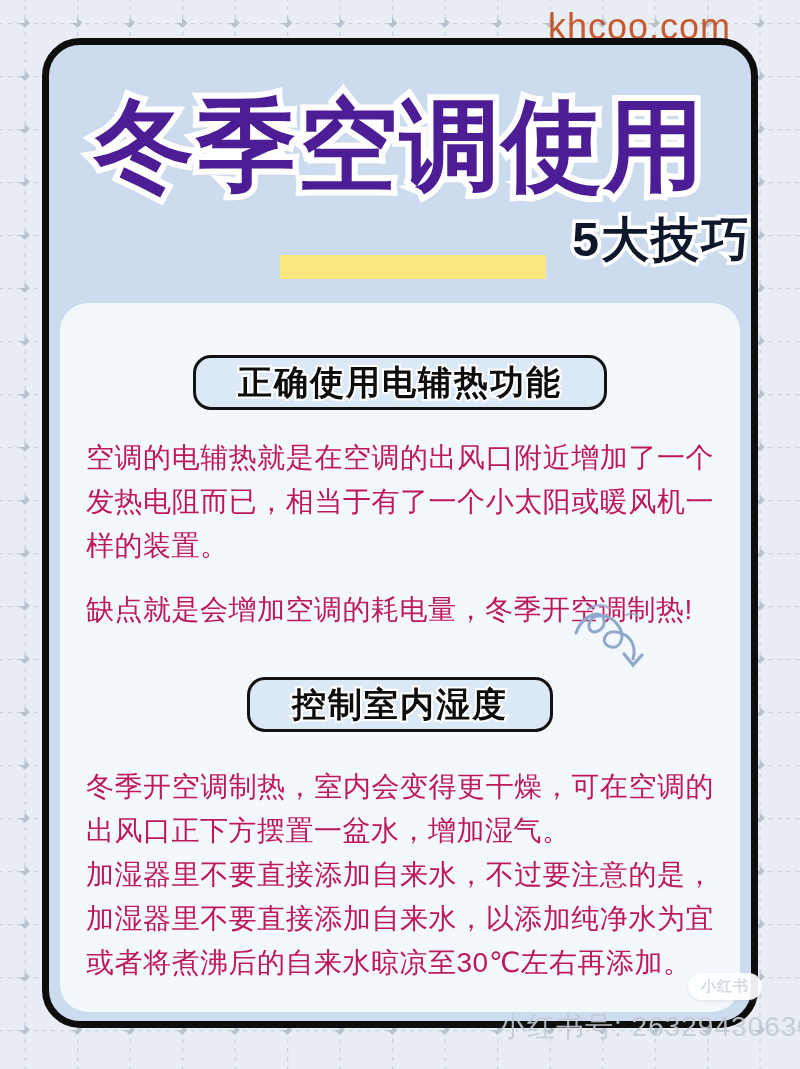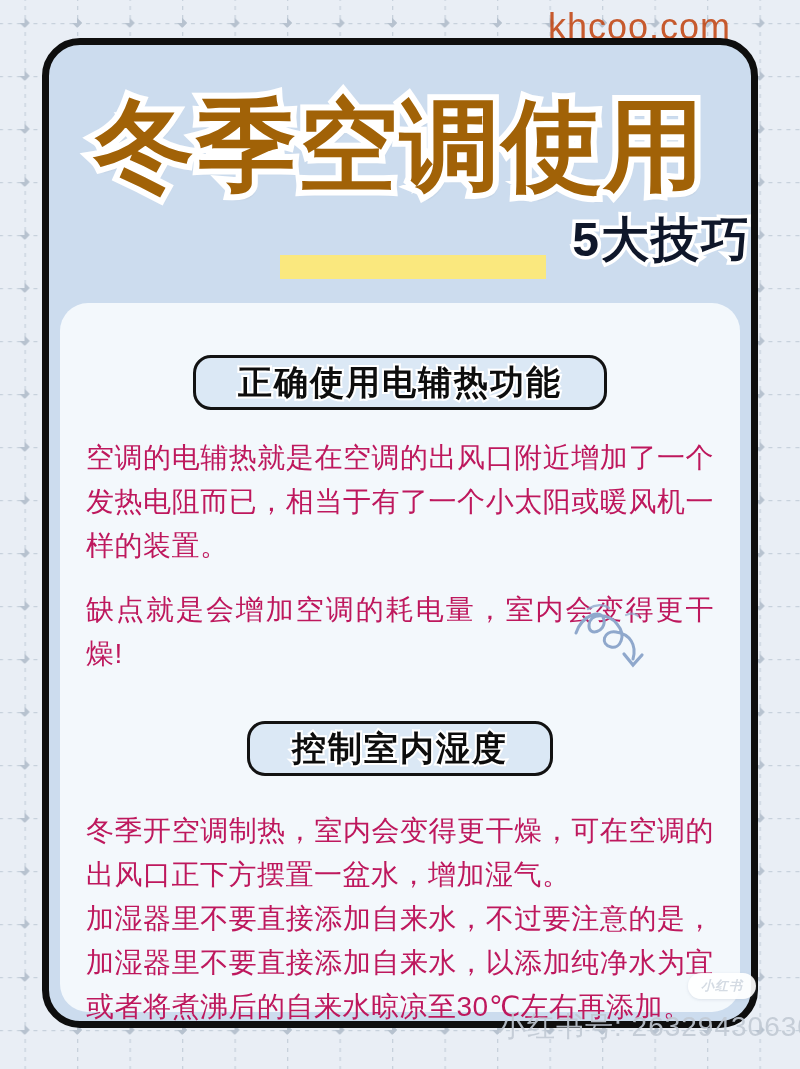--- a/index.html
+++ b/index.html
@@ -32,21 +32,21 @@
     content: attr(data-text);
     position: absolute; left: 0; right: 0; top: 0;
     z-index: -1;
     -webkit-text-stroke: 12px #ffffff;
     text-shadow: 3px 5px 2px rgba(90,105,125,0.30);
   }
   .poster-title {
     margin-top: 40px;
     text-align: center;
     font-size: 100px; font-weight: 900; line-height: 120px;
-    color: #a16207; letter-spacing: 2px;
+    color: #4c1d95; letter-spacing: 2px;
     white-space: nowrap;
   }
   .poster-subtitle {
     position: relative;
     margin-top: 5px;
     text-align: right;
     font-size: 48px; font-weight: 900; line-height: 60px;
     color: #0f172a; letter-spacing: 2px;
   }
   .highlight-bar {
@@ -91,24 +91,23 @@
   .section-2 .body-text + .body-text { margin-top: 0; }
   .squiggle {
     position: absolute; right: 78px; top: 300px;
     width: 92px; height: 78px;
   }
   .brand-pill {
     position: absolute; left: 688px; top: 973px;
     padding: 4px 13px;
     background: rgba(255,255,255,0.92);
     border-radius: 17px;
-    font-size: 13px; font-weight: 700;
+    font-size: 15px; font-weight: 700;
     color: #d4dbe3; letter-spacing: 1px;
     box-shadow: 0 1px 3px rgba(150,165,185,0.25);
-    font-style: italic;
   }
   .account-watermark {
     position: absolute; left: 498px; top: 1008px;
     font-size: 28px; color: #c2cad4;
     letter-spacing: 1px; white-space: nowrap;
     opacity: 0.9;
   }
 </style>
 </head>
 <body>
@@ -135,21 +134,21 @@
   <div class="poster-subtitle">
     <span class="highlight-bar"></span>
     <span class="subtitle-text outlined" data-text="5大技巧">5大技巧</span>
   </div>
 
   <div class="inner-card">
 
     <section class="section-1">
       <div class="badge badge-1 outlined" data-text="正确使用电辅热功能">正确使用电辅热功能</div>
       <p class="body-text">空调的电辅热就是在空调的出风口附近增加了一个发热电阻而已，相当于有了一个小太阳或暖风机一样的装置。</p>
-      <p class="body-text">缺点就是会增加空调的耗电量，室内会变得更干燥!</p>
+      <p class="body-text">缺点就是会增加空调的耗电量，冬季开空调制热!</p>
     </section>
 
     <section class="section-2">
       <div class="badge badge-2 outlined" data-text="控制室内湿度">控制室内湿度</div>
       <p class="body-text">冬季开空调制热，室内会变得更干燥，可在空调的出风口正下方摆置一盆水，增加湿气。</p>
       <p class="body-text">加湿器里不要直接添加自来水，不过要注意的是，加湿器里不要直接添加自来水，以添加纯净水为宜或者将煮沸后的自来水晾凉至30℃左右再添加。</p>
     </section>
 
     <svg class="squiggle" viewBox="0 0 92 78" xmlns="http://www.w3.org/2000/svg" fill="none" stroke="#8fa8cc" stroke-width="3" stroke-linecap="round">
       <path d="M6,30 C12,12 32,5 34,17 C36,29 18,34 19,22 C20,10 38,10 47,21 C57,33 50,46 41,44 C30,42 33,27 46,29 C60,31 67,42 63,56"></path>

